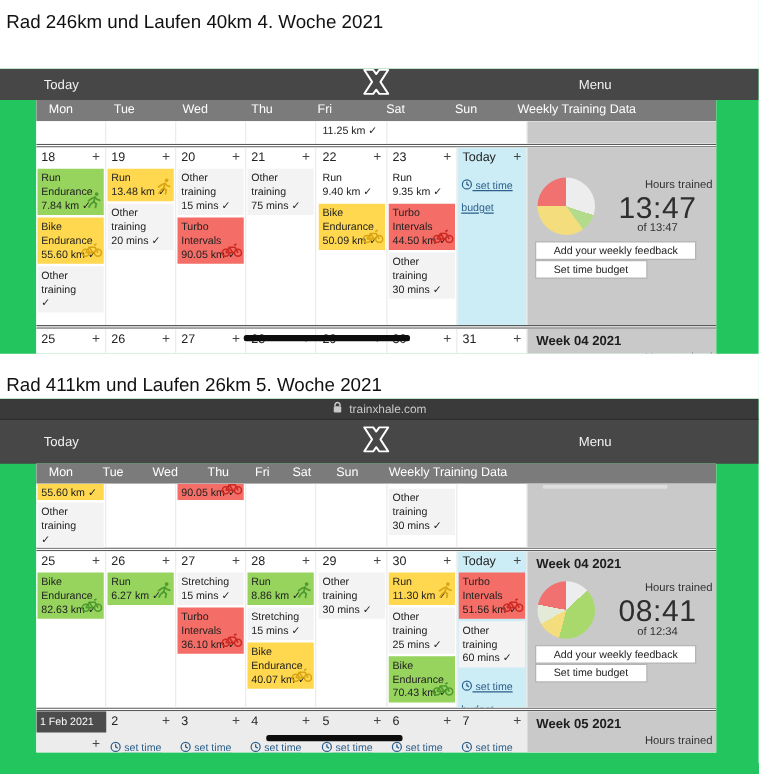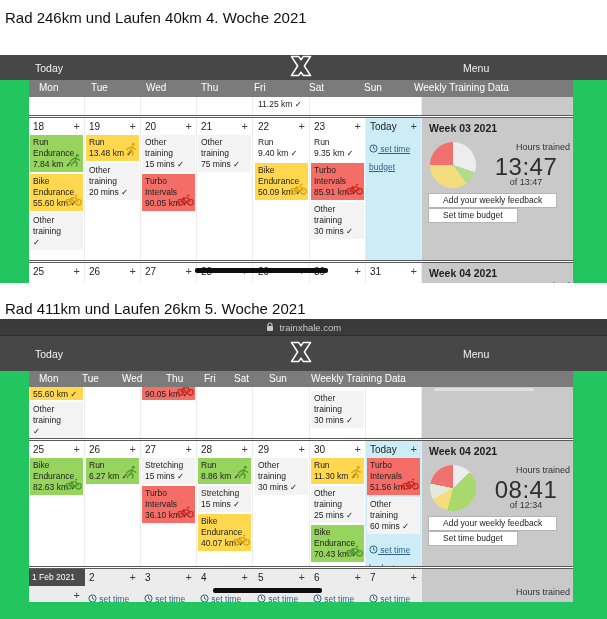--- a/index.html
+++ b/index.html
@@ -220,21 +220,21 @@
           <div class="numstrip">
             <span class="num">23</span>
             <span class="plus">+</span>
           </div>
           <div class="ev" style="background: rgb(255, 255, 255);">
             <div class="ev-title">Run</div>
             <div class="ev-val">9.35 km ✓</div>
           </div>
           <div class="ev" style="background: rgb(244, 109, 102);">
             <div class="ev-title">Turbo Intervals</div>
-            <div class="ev-val">85.91 km ✓</div>
+            <div class="ev-val">44.50 km ✓</div>
             <span class="ic"><svg width="17" height="12" viewBox="0 0 17 12">
                 <g fill="none" stroke="#cc2a22" stroke-width="1.3">
                   <circle cx="3.6" cy="8.2" r="2.8"></circle>
                   <circle cx="13.4" cy="8.2" r="2.8"></circle>
                   <path d="M3.6 8.2 L6.4 3.8 L11 3.8 L13.4 8.2 M6.4 3.8 L9.2 8.2 L3.6 8.2"></path>
                   <path d="M10.2 2.2 L12.2 1.2"></path>
                 </g>
               </svg></span>
           </div>
           <div class="ev" style="background: rgb(243, 243, 243);">
@@ -246,21 +246,20 @@
           <div class="numstrip">
             <span class="num">Today</span>
             <span class="plus">+</span>
           </div>
           <div class="linkblock"><span class="link"><svg width="9" height="9" viewBox="0 0 10 10" style="vertical-align:-1px">
                 <circle cx="5" cy="5" r="4" fill="none" stroke="#2c5f8a" stroke-width="1.1"></circle>
                 <path d="M5 2.6 L5 5 L6.9 6.1" stroke="#2c5f8a" stroke-width="1.1" fill="none"></path>
               </svg> set time budget</span></div>
         </div>
         <div class="panel">
-          <div class="panel-title">Week 03 2021</div>
           <div class="pie" style="top: 24px; background: conic-gradient(rgb(237, 237, 237) 0%, rgb(237, 237, 237) 30%, rgb(179, 219, 140) 30%, rgb(179, 219, 140) 40%, rgb(243, 221, 125) 40%, rgb(243, 221, 125) 75%, rgb(241, 112, 112) 75%, rgb(241, 112, 112) 100%);"></div>
           <div class="hours h-label" style="top: 24px;">Hours trained</div>
           <div class="hours h-time" style="top: 34px;">13:47</div>
           <div class="hours h-of" style="top: 58px;">of 13:47</div>
           <div class="chips" style="top: 76px;">
             <span class="chip">Add your weekly feedback</span>
             <span class="chip">Set time budget</span>
           </div>
         </div>
       </div>
@@ -624,18 +623,19 @@
           <div class="numstrip">
             <span class="num">7</span>
             <span class="plus">+</span>
           </div>
           <div class="setline" style="left: 3px;"><span class="link"><svg width="9" height="9" viewBox="0 0 10 10" style="vertical-align:-1px">
                 <circle cx="5" cy="5" r="4" fill="none" stroke="#2c5f8a" stroke-width="1.1"></circle>
                 <path d="M5 2.6 L5 5 L6.9 6.1" stroke="#2c5f8a" stroke-width="1.1" fill="none"></path>
               </svg> set time</span></div>
         </div>
         <div class="panel">
+          <div class="panel-title">Week 05 2021</div>
           <div class="hours h-label" style="top: 18px;">Hours trained</div>
         </div>
         <div class="sbar" style="left: 184px; top: 19px; width: 109px;"></div>
       </div>
     </div>
 </div>
 
 </body></html>

